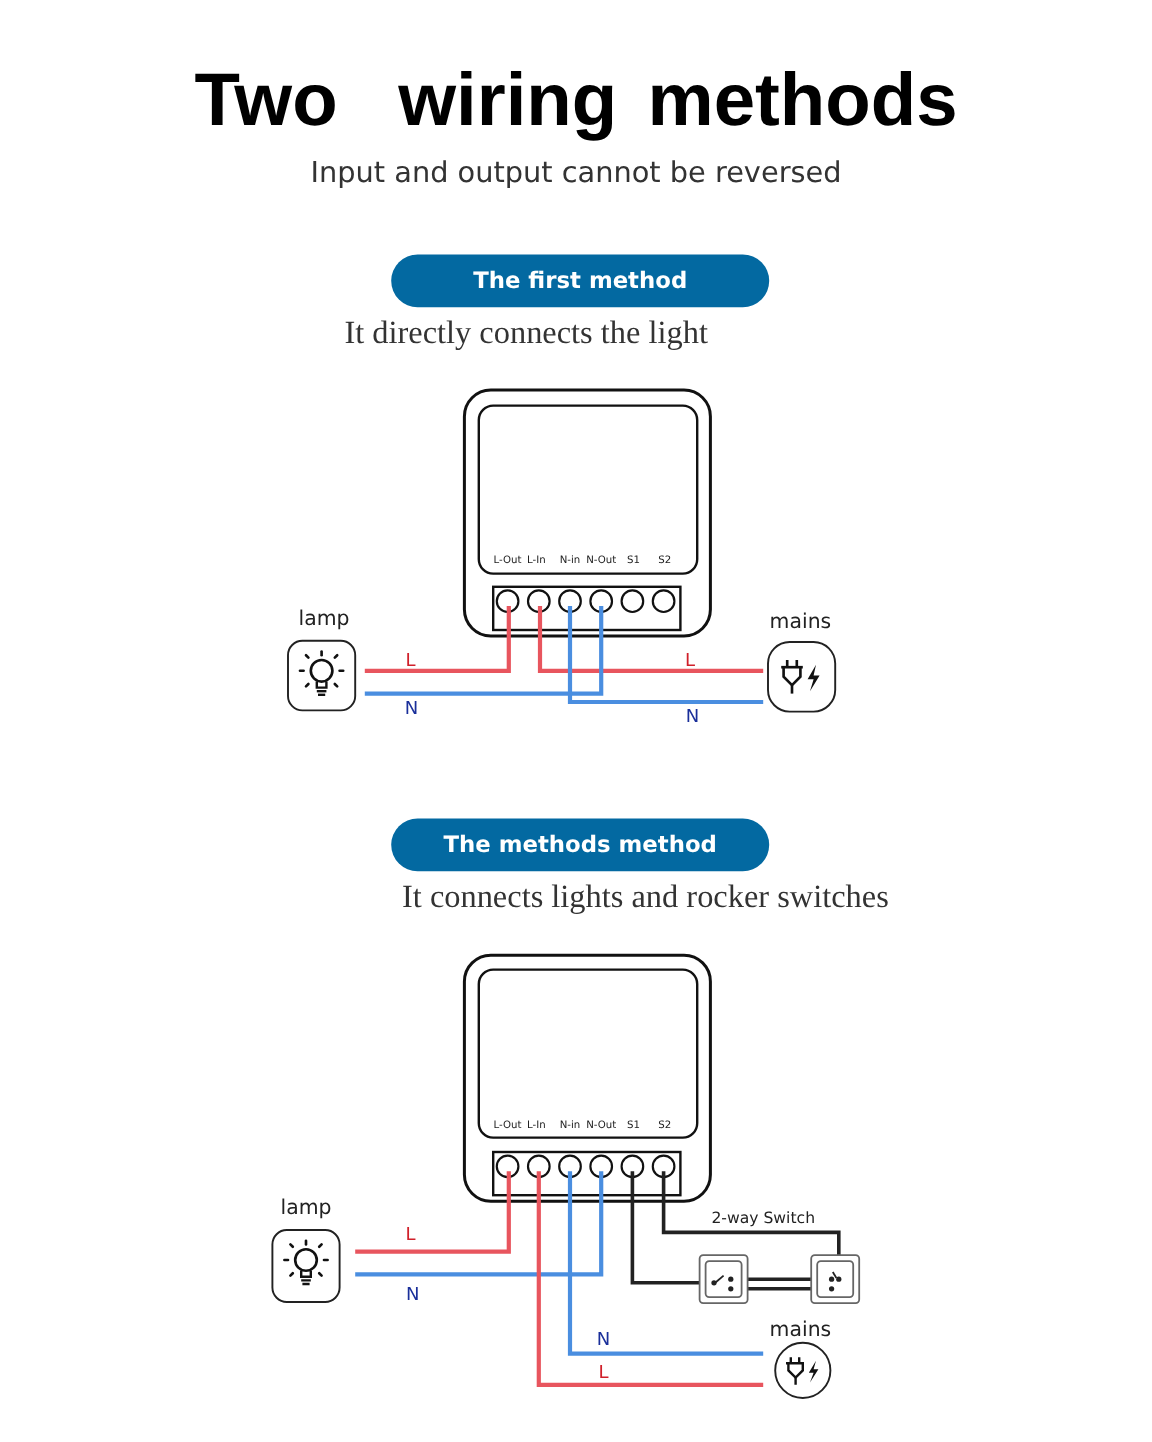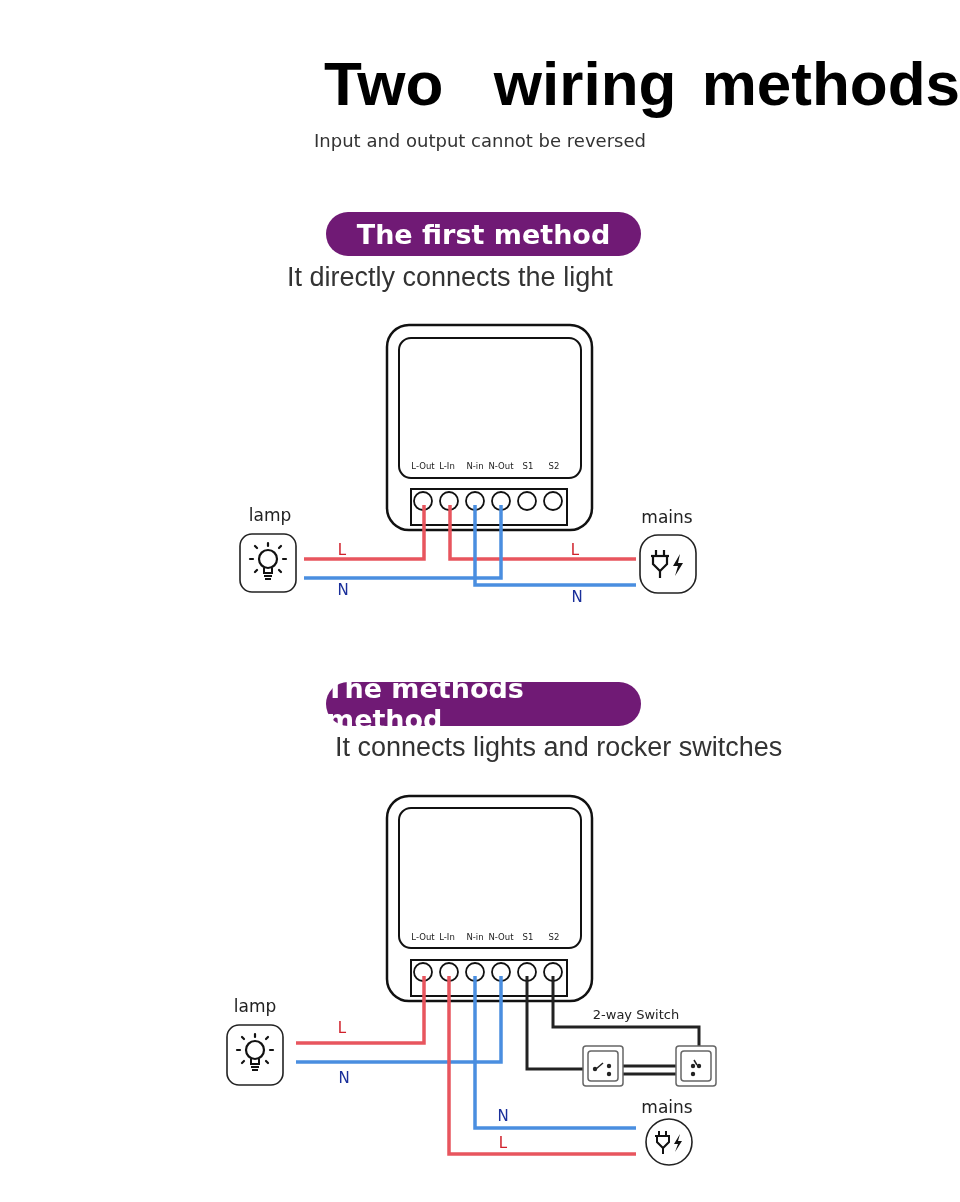--- a/index.html
+++ b/index.html
@@ -2,32 +2,32 @@
 <html><head>
 <meta charset="utf-8">
 <style>
   html, body { margin: 0; padding: 0; background: #ffffff; }
   body { width: 960px; height: 1202px; position: relative; overflow: hidden;
          font-family: "DejaVu Sans", sans-serif; color: #222; }
   .title { position: absolute; left: 0; width: 960px; top: 48px; text-align: center;
            font-family: "Liberation Sans", sans-serif; font-weight: bold; font-size: 62px;
            letter-spacing: 0px; color: #000; word-spacing: 8px; }
   .subtitle { position: absolute; left: 0; width: 960px; top: 130px; text-align: center;
-              font-family: "DejaVu Sans", sans-serif; font-size: 18px; color: #333; }
-  .pill { position: absolute; height: 44px; border-radius: 22px; background: #701a75;
-          color: #fff; font-family: "DejaVu Sans", sans-serif; font-weight: bold; font-size: 27px;
+              font-family: "DejaVu Sans", sans-serif; font-size: 24px; color: #333; }
+  .pill { position: absolute; height: 44px; border-radius: 22px; background: #0369a1;
+          color: #fff; font-family: "DejaVu Sans", sans-serif; font-weight: bold; font-size: 19px;
           display: flex; align-items: center; justify-content: center; }
-  .desc { position: absolute; font-family: Liberation Sans, sans-serif; font-size: 27px; color: #333; white-space: nowrap; }
+  .desc { position: absolute; font-family: Liberation Serif, serif; font-size: 27px; color: #333; white-space: nowrap; }
   svg.diagram { position: absolute; left: 0; width: 960px; overflow: visible; }
   svg text { font-family: "DejaVu Sans", sans-serif; }
 </style>
 </head>
 <body>
 
-<div class="title" style="white-space:pre;text-align:right;">Two  wiring methods</div>
+<div class="title" style="white-space:pre;">Two  wiring methods</div>
 <div class="subtitle">Input and output cannot be reversed</div>
 
 <div class="pill" style="left:326px; top:212px; width:315px;">The first method</div>
 <div class="desc" style="left:287px; top:262px;">It directly connects the light</div>
 
 <svg class="diagram" style="top:320px; height:300px;" viewBox="0 320 960 300" width="960" height="300">
 
   <g>
     <rect x="387" y="325" width="205" height="205" rx="22" fill="#fff" stroke="#111" stroke-width="2.5"></rect>
     <rect x="399" y="338" width="182" height="140" rx="12" fill="#fff" stroke="#111" stroke-width="2"></rect>

